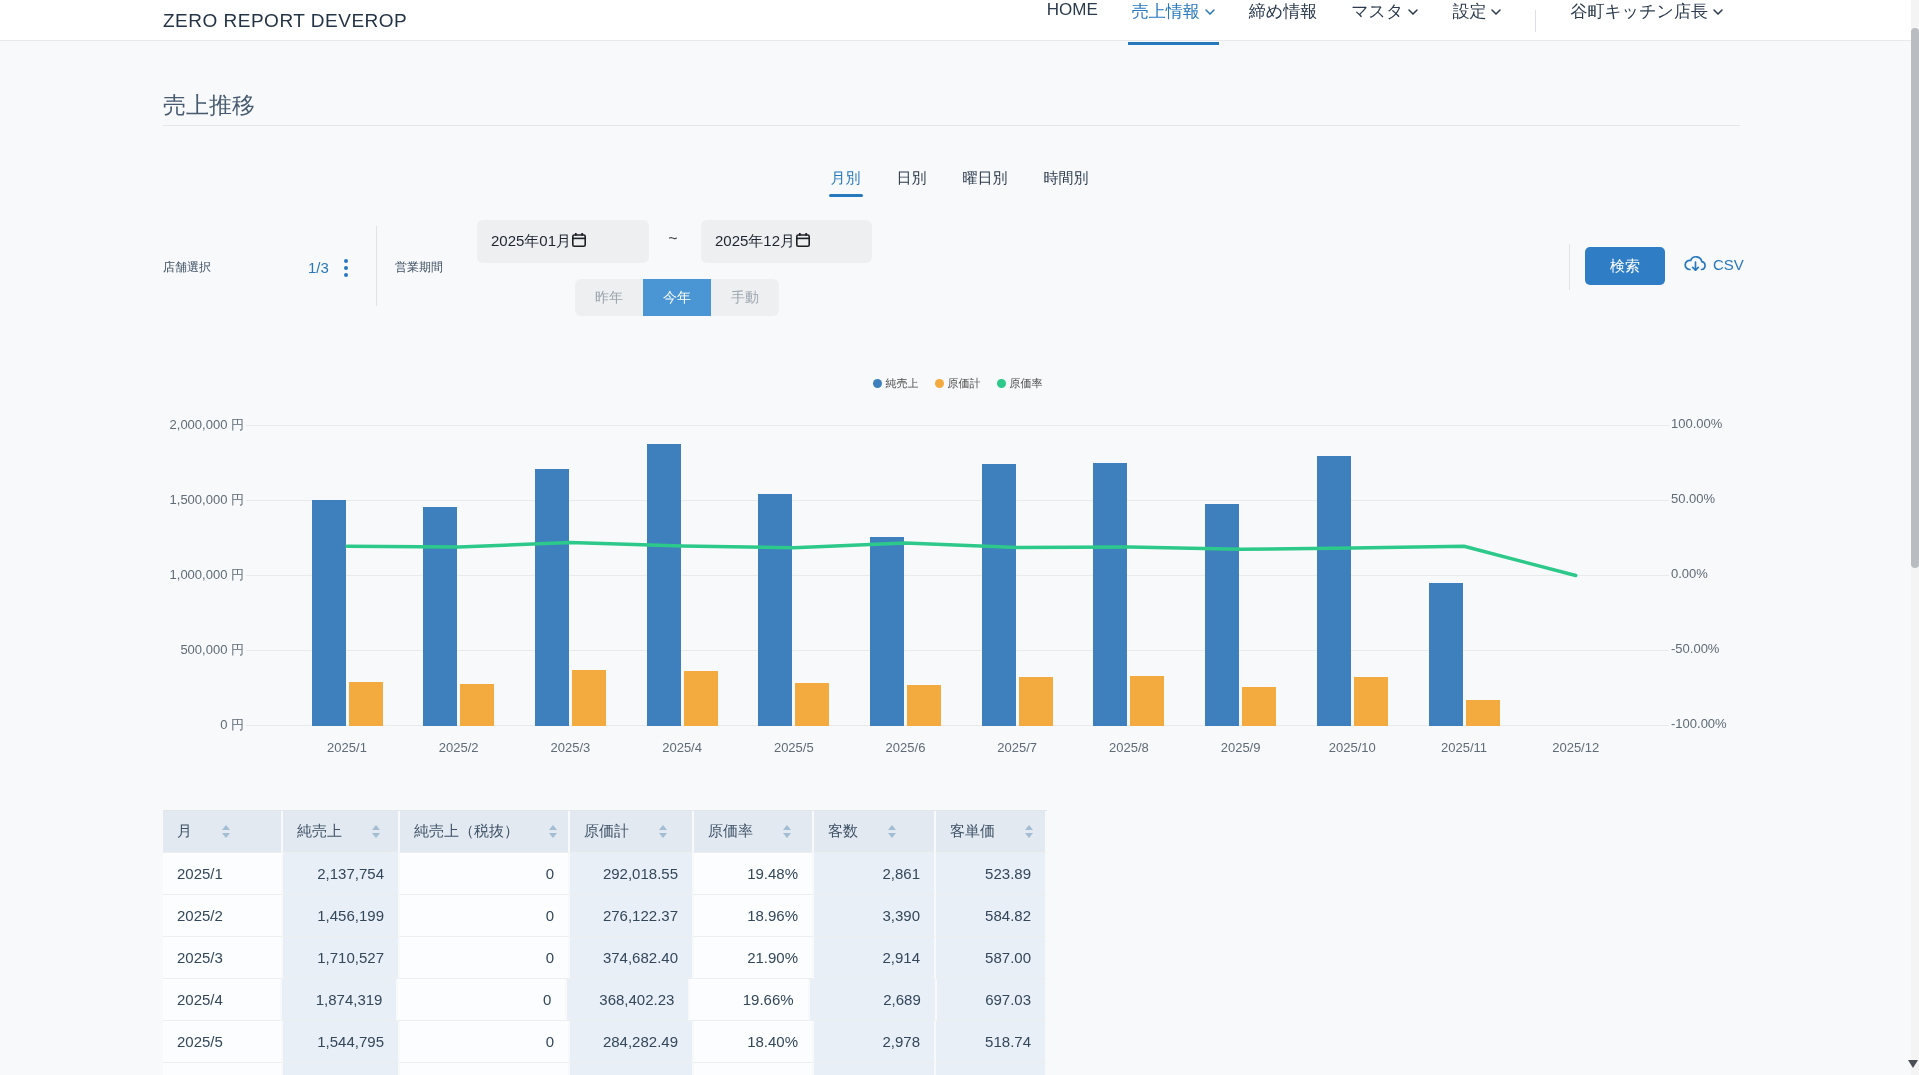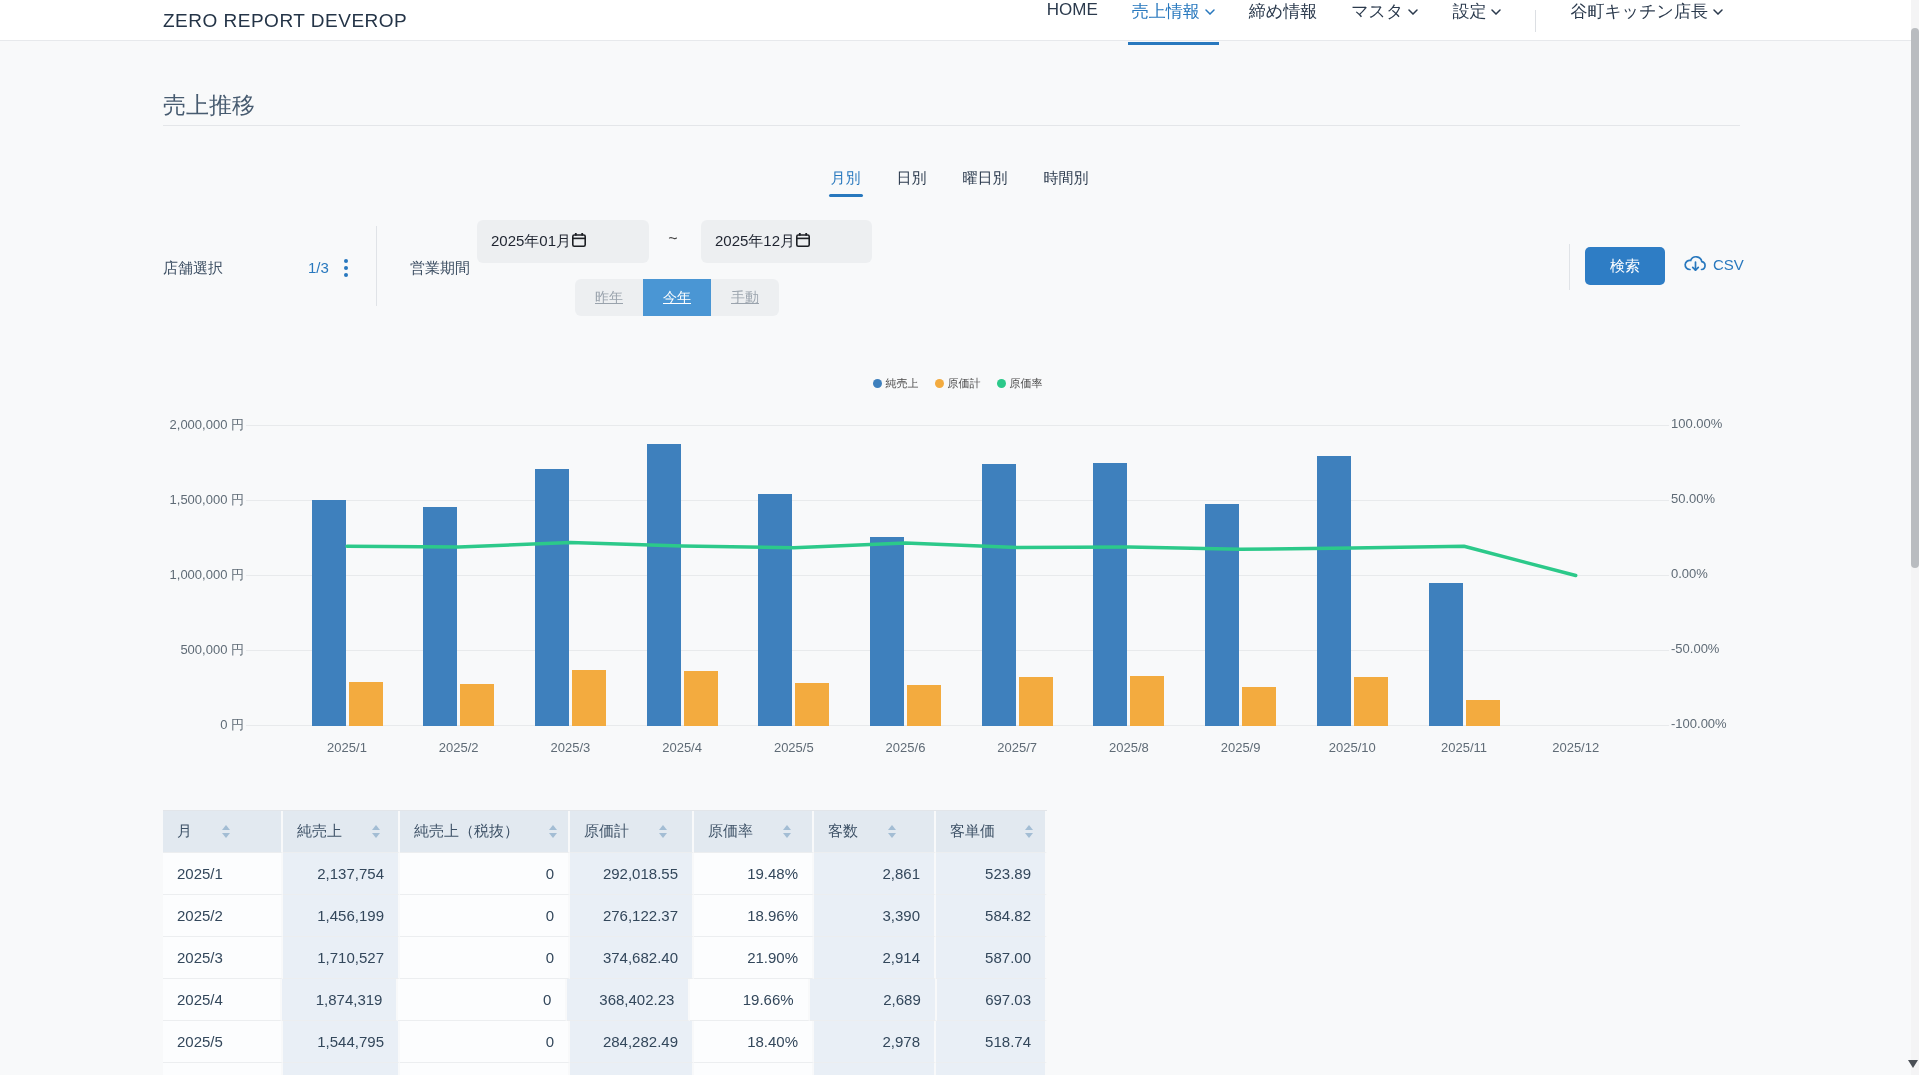--- a/index.html
+++ b/index.html
@@ -26,33 +26,33 @@
   
   .page-title { position:absolute; left:163px; top:90px; font-size:23px; font-weight:400; color:#475b70; }
   .title-rule { position:absolute; left:163px; width:1577px; top:125px; height:1px; background:#e4e6e9; }
   
   .tabs { position:absolute; top:167px; left:0; width:1919px; display:flex; justify-content:center; gap:32px; }
   .tab { font-size:15px; color:#2b3a4d; padding:2px 2px 9px; cursor:pointer; position:relative; }
   .tab.active { color:#2878be; }
   .tab.active::after { content:""; position:absolute; left:0; right:0; bottom:0; height:3px;
                        border-radius:2px; background:#2878be; }
   
-  .lbl { position:absolute; font-size:15px; color:#3d4f63;font-family:Liberation Serif, serif; }
+  .lbl { position:absolute; font-size:12px; color:#3d4f63;font-family:Liberation Serif, serif; }
   .store-count { position:absolute; left:308px; top:259px; font-size:15px; color:#2878be; font-weight:500; cursor:pointer; }
   .kebab { position:absolute; left:342px; top:257px; display:flex; flex-direction:column; gap:3px; cursor:pointer; padding:2px; }
   .kebab span { width:4px; height:4px; border-radius:50%; background:#2878be; }
   .vdiv1 { position:absolute; left:376px; top:226px; width:1px; height:80px; background:#e0e3e7; }
   .vdiv2 { position:absolute; left:1569px; top:244px; width:1px; height:46px; background:#e0e3e7; }
   .date-input { position:absolute; top:220px; height:43px; background:#edeff1; border-radius:6px;
                 display:flex; align-items:center; justify-content:flex-start; padding:0 14px;
                 font-size:15px; color:#1f2430; cursor:pointer; }
   .tilde { position:absolute; left:661px; top:230px; width:24px; text-align:center; font-size:16px; color:#444; }
   .segfloat { position:absolute; left:575px; top:279px; display:flex; border-radius:6px; overflow:hidden; }
   .seg { height:37px; min-width:67px; padding:0 20px; display:flex; align-items:center; justify-content:center;
-         background:#edeff1; color:#9aa3ad; font-size:14px; cursor:pointer;text-decoration:underline; }
+         background:#edeff1; color:#9aa3ad; font-size:14px; cursor:pointer; }
   .seg.active { background:#4a96d4; color:#fff; }
   .search-btn { position:absolute; left:1585px; top:247px; width:80px; height:38px; border:none;
                 background:#2e7dc5; color:#fff; font-size:15px; border-radius:5px; cursor:pointer;
                 font-family:inherit; }
   .csv { position:absolute; left:1684px; top:254px; display:flex; align-items:center; gap:6px;
          color:#2878be; font-size:15px; font-weight:500; cursor:pointer; }
   
   #chart-area { position:absolute; left:0; top:372px; width:1919px; height:410px; }
   .legend { position:absolute; left:258px; top:4px; width:1399px; display:flex; justify-content:center; gap:16px; }
   .legend-item { display:flex; align-items:center; gap:4px; font-size:11px; color:#4a4a4a; }
@@ -136,21 +136,21 @@
   </div>
 
 <div class="lbl" style="left:163px; top:259px;">店舗選択</div>
 <div class="store-count">1/3</div>
 <div class="kebab">
     <span></span>
     <span></span>
     <span></span>
   </div>
 <div class="vdiv1"></div>
-<div class="lbl" style="left:410px; top:259px;">営業期間</div>
+<div class="lbl" style="left:395px; top:259px;">営業期間</div>
 
 <div class="date-input" style="left:477px; width:172px;">
   <span>2025年01月</span>
   <span>
     <svg width="16" height="16" viewBox="0 0 16 16">
         <rect x="1.8" y="3" width="12.4" height="11.2" rx="1.4" fill="none" stroke="#1c1f24" stroke-width="1.6"></rect>
         <line x1="1.8" y1="6.4" x2="14.2" y2="6.4" stroke="#1c1f24" stroke-width="1.6"></line>
         <line x1="4.8" y1="1" x2="4.8" y2="3.6" stroke="#1c1f24" stroke-width="1.8"></line>
         <line x1="11.2" y1="1" x2="11.2" y2="3.6" stroke="#1c1f24" stroke-width="1.8"></line>
       </svg>

